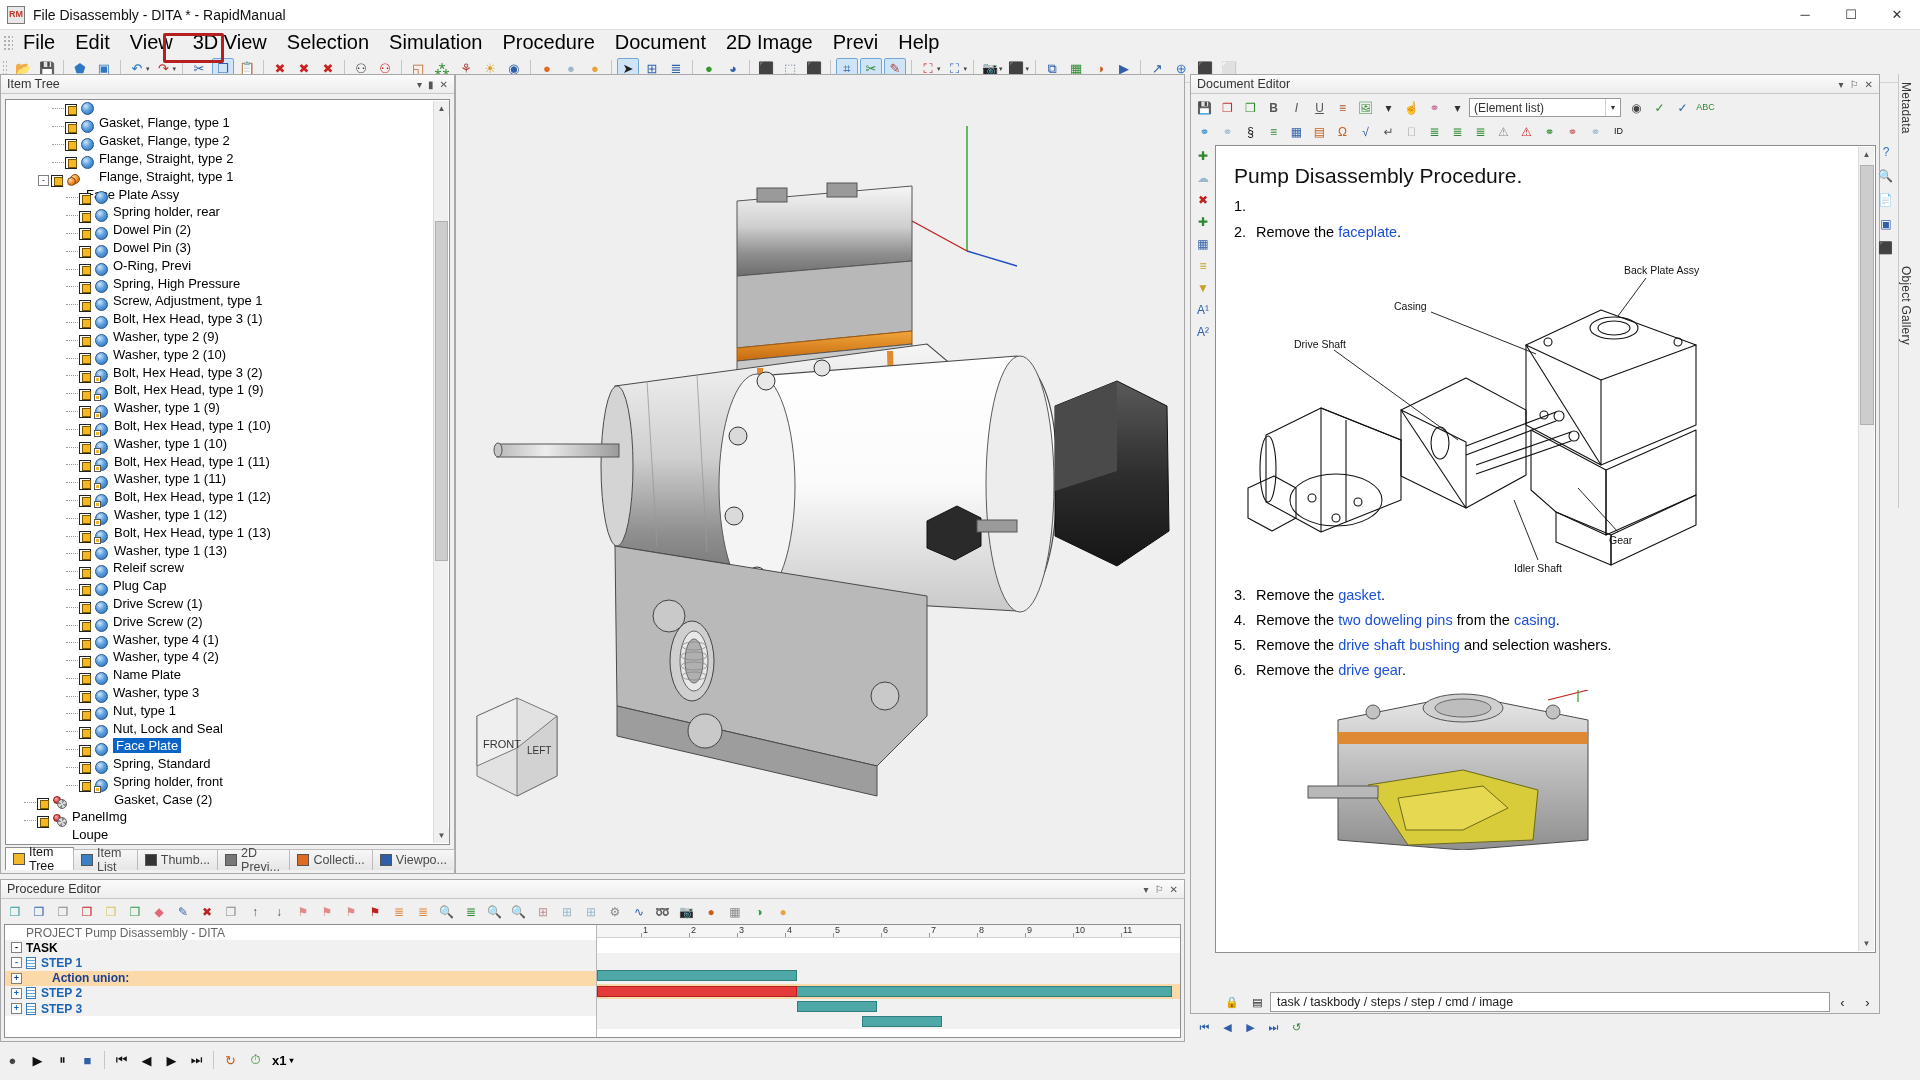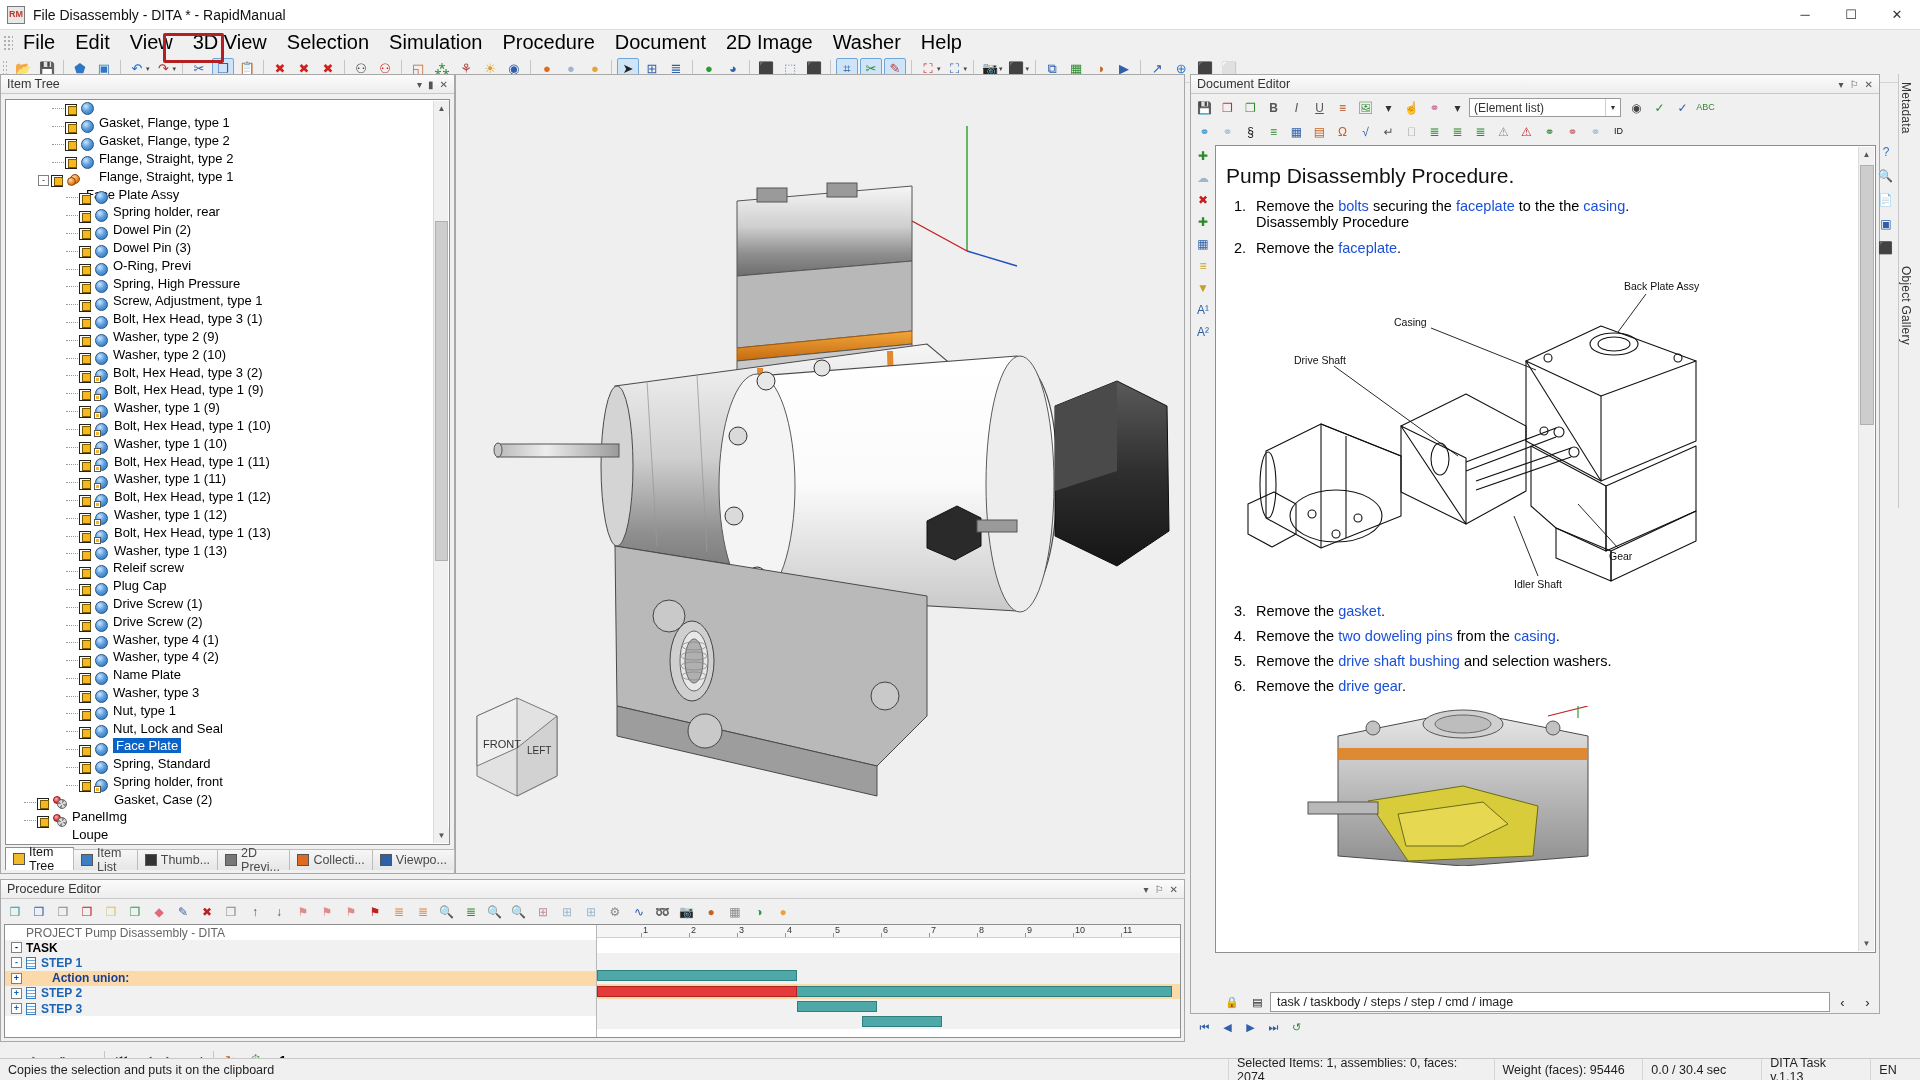--- a/index.html
+++ b/index.html
@@ -162,21 +162,21 @@
 
   
   #docEditor { left:1190px; top:74px; width:690px; height:940px; }
   .de-toolbar1 { position:absolute; left:2px; top:21px; right:2px; height:23px; display:flex; align-items:center; }
   .de-toolbar2 { position:absolute; left:2px; top:45px; right:2px; height:23px; display:flex; align-items:center; }
   .de-leftstrip { position:absolute; left:2px; top:70px; width:22px; bottom:60px; background:#f0f0f0; }
   .de-lbtn { width:20px; height:22px; display:flex; align-items:center; justify-content:center; font-size:12px; }
   .de-doc { position:absolute; left:24px; top:70px; right:3px; bottom:60px;
     background:#fff; border:1px solid #8e8e8e; overflow:hidden; }
   .de-page { position:absolute; left:10px; top:6px; right:22px; bottom:0; }
-  .doc-h1 { font-size:21px; font-weight:normal; margin:12px 0 10px 0; color:#111; }
+  .doc-h1 { font-size:21px; font-weight:normal; margin:12px 0 10px 8px; color:#111; }
   .doc-li { font-size:14.5px; margin:0 0 4px 8px; display:flex; }
   .doc-li .num { width:22px; flex:none; }
   .lnk { color:#1a4fd8; }
   .select-box {
     height:19px; width:152px; background:#fff; border:1px solid #9a9a9a;
     display:flex; align-items:center; font-size:12px; padding-left:4px; color:#333;
   }
   .select-caret { margin-left:auto; width:15px; height:17px; display:flex; align-items:center;
     justify-content:center; font-size:7px; color:#333; border-left:1px solid #cfcfcf;}
   .de-pathbar {
@@ -229,21 +229,21 @@
     <div class="menu-grip"></div>
     <div class="menu-item">File</div>
     <div class="menu-item">Edit</div>
     <div class="menu-item">View</div>
     <div class="menu-item">3D View</div>
     <div class="menu-item underlined">Selection</div>
     <div class="menu-item">Simulation</div>
     <div class="menu-item">Procedure</div>
     <div class="menu-item">Document</div>
     <div class="menu-item">2D Image</div>
-    <div class="menu-item">Washer</div>
+    <div class="menu-item">Previ</div>
     <div class="menu-item">Help</div>
   </div>
 
   <div class="toolbar" id="mainToolbar">
       <div class="tb-grip"></div>
       <div class="tb-btn">
         <span class="g" style="color: rgb(232, 163, 61);">📂</span>
       </div>
       <div class="tb-btn">
         <span class="g" style="color: rgb(59, 111, 181);">💾</span>
@@ -1235,21 +1235,20 @@
         <div class="de-lbtn" style="color: rgb(47, 95, 168);">A¹</div>
         <div class="de-lbtn" style="color: rgb(47, 95, 168);">A²</div>
       </div>
 
     <div class="de-doc">
       <div class="de-page">
         <div class="doc-h1">Pump Disassembly Procedure.</div>
         <div id="docSteps12">
             <div class="doc-li" style="margin-bottom: 10px;">
               <span class="num">1.</span>
-              <span><span>Remove the </span><span class="lnk">bolts</span><span> securing the </span><span class="lnk">faceplate</span><span> to the the </span><span class="lnk">casing</span><span>.</span><div>Disassembly Procedure</div></span>
             </div>
             <div class="doc-li" style="margin-bottom: 9px;">
               <span class="num">2.</span>
               <span><span>Remove the </span><span class="lnk">faceplate</span><span>.</span></span>
             </div>
           </div>
 
         <div style="margin:10px 0 4px 0;">
           <svg width="600" height="330" viewBox="0 0 600 330">
             <g fill="none" stroke="#111" stroke-width="1.1" stroke-linejoin="round">
@@ -1401,22 +1400,14 @@
         <span class="g" style="color: rgb(192, 32, 32); font-size: 12px;">📄</span>
       </div>
       <div class="tb-btn" style="width: 22px; height: 24px;">
         <span class="g" style="color: rgb(47, 95, 168); font-size: 12px;">▣</span>
       </div>
       <div class="tb-btn" style="width: 22px; height: 24px;">
         <span class="g" style="color: rgb(198, 160, 42); font-size: 12px;">⬛</span>
       </div>
     </div>
 
-  <div class="statusbar">
-    <div class="sb-cell first" style="width:1240px;">Copies the selection and puts it on the clipboard</div>
-    <div class="sb-cell" style="width:268px;">Selected Items: 1, assemblies: 0, faces: 2074</div>
-    <div class="sb-cell" style="width:150px;">Weight (faces): 95446</div>
-    <div class="sb-cell" style="width:120px;">0.0 / 30.4 sec</div>
-    <div class="sb-cell" style="width:110px;">DITA Task v.1.13</div>
-    <div class="sb-cell" style="width:50px;">EN</div>
-  </div>
 
 </div>
 
 </body></html>

